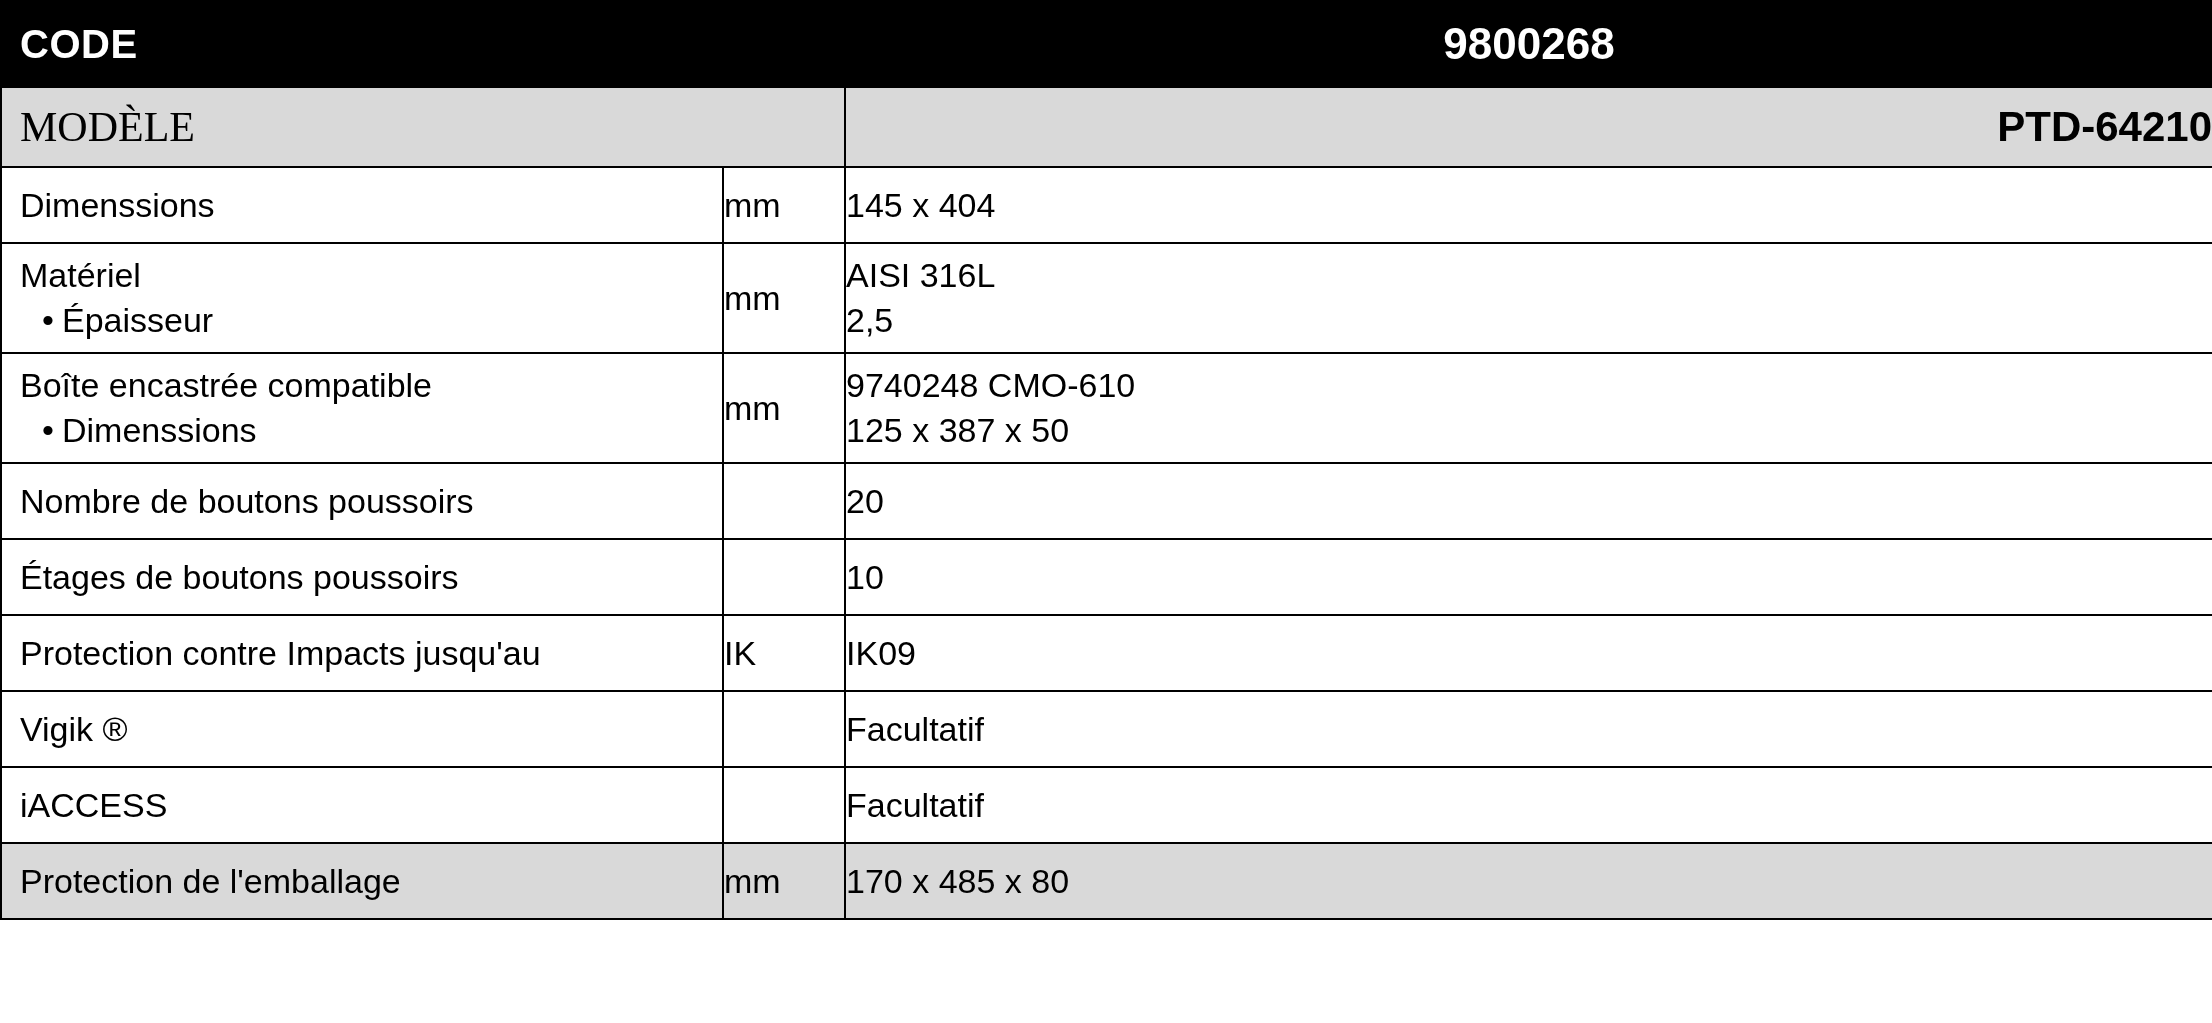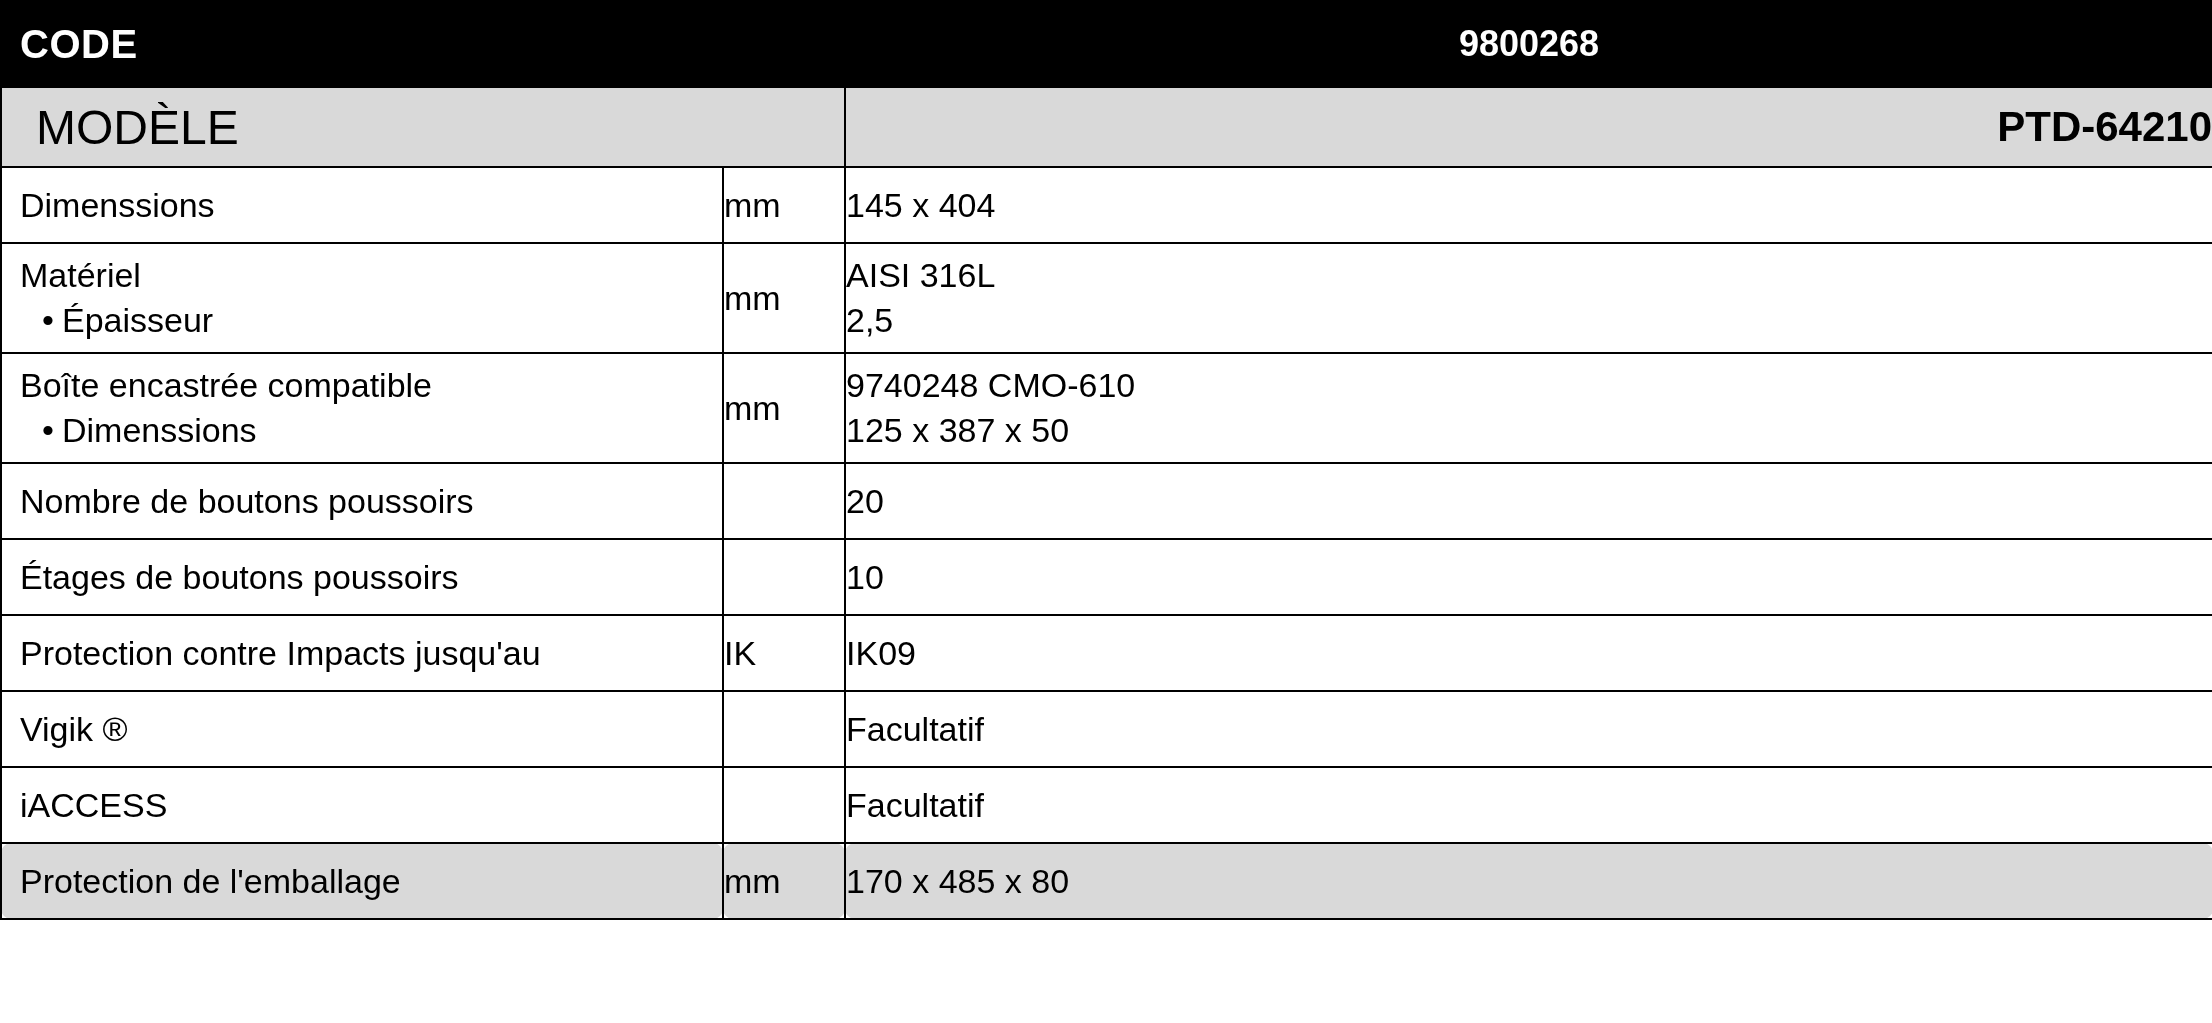--- a/index.html
+++ b/index.html
@@ -35,46 +35,46 @@
     border-color: #000000;
     height: 84px;
   }
   .row-code .label {
     font-size: 40px;
     font-weight: bold;
     padding-left: 18px;
     letter-spacing: 0.5px;
   }
   .row-code .value {
-    font-size: 36px;
+    font-size: 44px;
     font-weight: bold;
     text-align: center;
   }
 
   
   .row-model td {
     background: #d9d9d9;
     color: #000000;
     height: 78px;
   }
   .row-model .label {
-    font-size: 48px;
-    padding-left: 34px;
+    font-size: 42px;
+    padding-left: 18px;
+    font-family: Liberation Serif, serif;
   }
   .row-model .value {
     font-size: 42px;
     font-weight: bold;
     text-align: right;
   }
 
   
   .row-spec td {
     height: 74px;
     background: #ffffff;
-    border-radius: 10px;
   }
   .row-spec.shaded td {
     background: #d9d9d9;
   }
   .row-spec .label {
     font-size: 34px;
     padding-left: 18px;
     line-height: 1.32;
   }
   .row-spec .unit {

